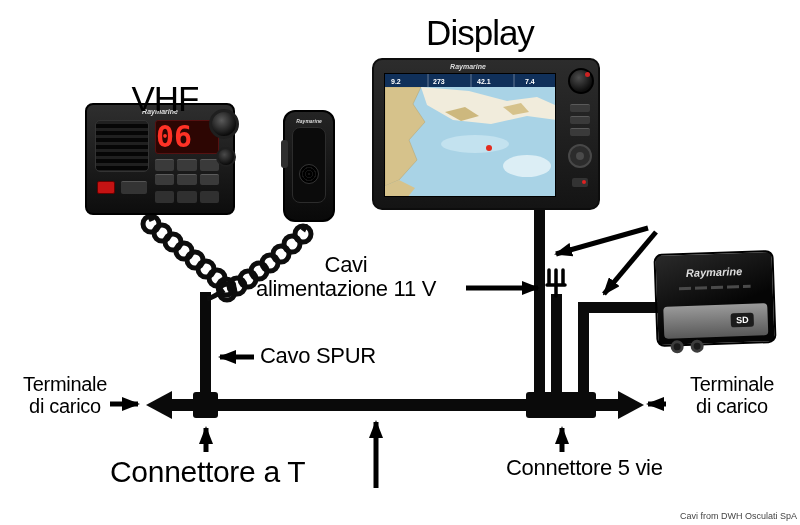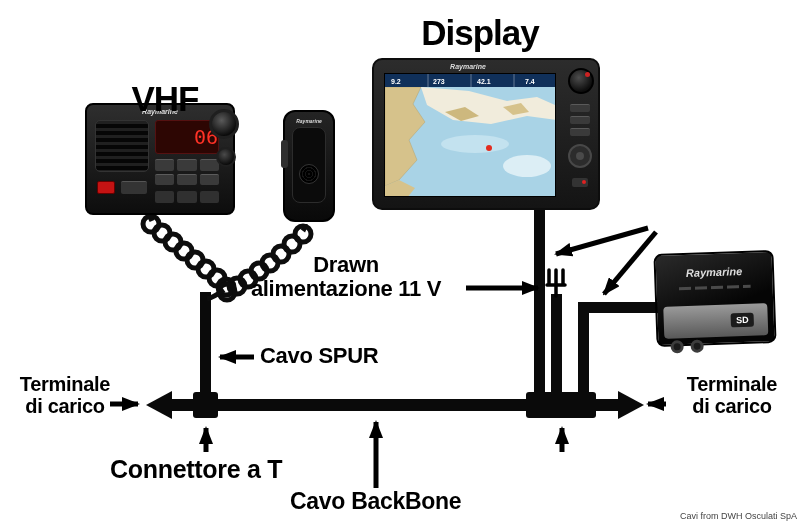--- a/index.html
+++ b/index.html
@@ -1,29 +1,29 @@
 <!DOCTYPE html>
 <html><head>
 <meta charset="utf-8">
 <style>
   *{margin:0;padding:0;box-sizing:border-box}
   html,body{width:800px;height:525px;background:#fff;overflow:hidden}
   body{font-family:"Liberation Sans",sans-serif;position:relative}
   .stage{position:absolute;left:0;top:0;width:800px;height:525px;background:#fff}
   .overlay{position:absolute;left:0;top:0;z-index:1}
   .device{position:absolute;z-index:2}
-  .lbl{position:absolute;z-index:3;color:#000;font-weight:bold;line-height:1.08;letter-spacing:-0.3px;white-space:nowrap}
+  .lbl{position:absolute;z-index:3;color:#000;font-weight:normal;line-height:1.08;letter-spacing:-0.3px;white-space:nowrap}
   .center{text-align:center}
   .title{font-size:35px;letter-spacing:-1px}
 
   
   .vhf{left:85px;top:103px;width:150px;height:112px;background:linear-gradient(#2e2e2e,#0d0d0d);border:2px solid #000;border-radius:8px}
   .brand{position:absolute;top:3px;left:0;right:0;text-align:center;color:#ddd;font-size:7px;font-style:italic;font-weight:bold}
   .vhf-speaker{position:absolute;left:8px;top:15px;width:54px;height:52px;background:repeating-linear-gradient(#202020 0 3px,#060606 3px 7px);border-radius:5px;border:1px solid #333}
-  .vhf-screen{position:absolute;left:68px;top:15px;width:64px;height:34px;background:#2d0603;border:1px solid #511;border-radius:3px;color:#ff3226;font-size:20px;font-weight:normal;font-family:"DejaVu Sans Mono",monospace;text-align:right;line-height:32px}
+  .vhf-screen{position:absolute;left:68px;top:15px;width:64px;height:34px;background:#2d0603;border:1px solid #511;border-radius:3px;color:#ff3226;font-size:30px;font-weight:bold;font-family:"DejaVu Sans Mono",monospace;text-align:left;line-height:32px}
   .vhf-keys{position:absolute;left:68px;top:54px;width:64px;height:26px;display:grid;grid-template-columns:repeat(3,1fr);grid-template-rows:repeat(2,1fr);gap:3px}
   .vhf-keys i{background:#3a3a3a;border-radius:2px;border-top:1px solid #5c5c5c}
   .vhf-red{position:absolute;left:10px;top:76px;width:18px;height:13px;background:#c41313;border-radius:2px;border:1px solid #600}
   .vhf-gbtn{position:absolute;left:34px;top:76px;width:26px;height:13px;background:#343434;border-radius:2px;border-top:1px solid #555}
   .vhf-keys2{position:absolute;left:68px;top:86px;width:64px;height:12px;display:grid;grid-template-columns:repeat(3,1fr);gap:3px}
   .vhf-keys2 i{background:#303030;border-radius:2px}
   .vhf-knob{position:absolute;right:-6px;top:4px;width:30px;height:30px;border-radius:50%;background:radial-gradient(circle at 40% 35%,#5a5a5a,#0b0b0b 72%);border:3px solid #1f1f1f}
   .vhf-knob2{position:absolute;right:-3px;top:42px;width:20px;height:20px;border-radius:50%;background:radial-gradient(circle at 40% 35%,#4a4a4a,#0b0b0b 72%);border:2px solid #1f1f1f}
 
   
@@ -190,33 +190,33 @@
     </div>
     <div class="ais-conn c1"></div>
     <div class="ais-conn c2"></div>
   </div>
 
   <div class="lbl title center" style="left:365px;top:14px;width:230px">Display</div>
   <div class="lbl title center" style="left:95px;top:80px;width:140px">VHF</div>
 
 
   <div class="lbl center" style="left:230px;top:253px;width:232px;font-size:22px">
-    <div>Drawn</div>
+    <div>Cavi</div>
     <div>alimentazione 11 V</div>
   </div>
 
   <div class="lbl" style="left:260px;top:344px;font-size:22px">Cavo SPUR</div>
 
   <div class="lbl center" style="left:0;top:374px;width:130px;font-size:20px">
     <div>Terminale</div>
     <div>di carico</div>
   </div>
 
   <div class="lbl center" style="left:666px;top:374px;width:132px;font-size:20px">
     <div>Terminale</div>
     <div>di carico</div>
   </div>
 
-  <div class="lbl" style="left:110px;top:456px;font-size:25px">Connettore a T</div>
-  <div class="lbl" style="left:290px;top:489px;font-size:23px">Cavo BackBone</div>
+  <div class="lbl" style="left:110px;top:456px;font-size:30px">Connettore a T</div>
+  <div class="lbl" style="left:506px;top:456px;font-size:22px">Connettore 5 vie</div>
 
   <div class="credit">Cavi from DWH Osculati SpA</div>
 </div>
 
 </body></html>

